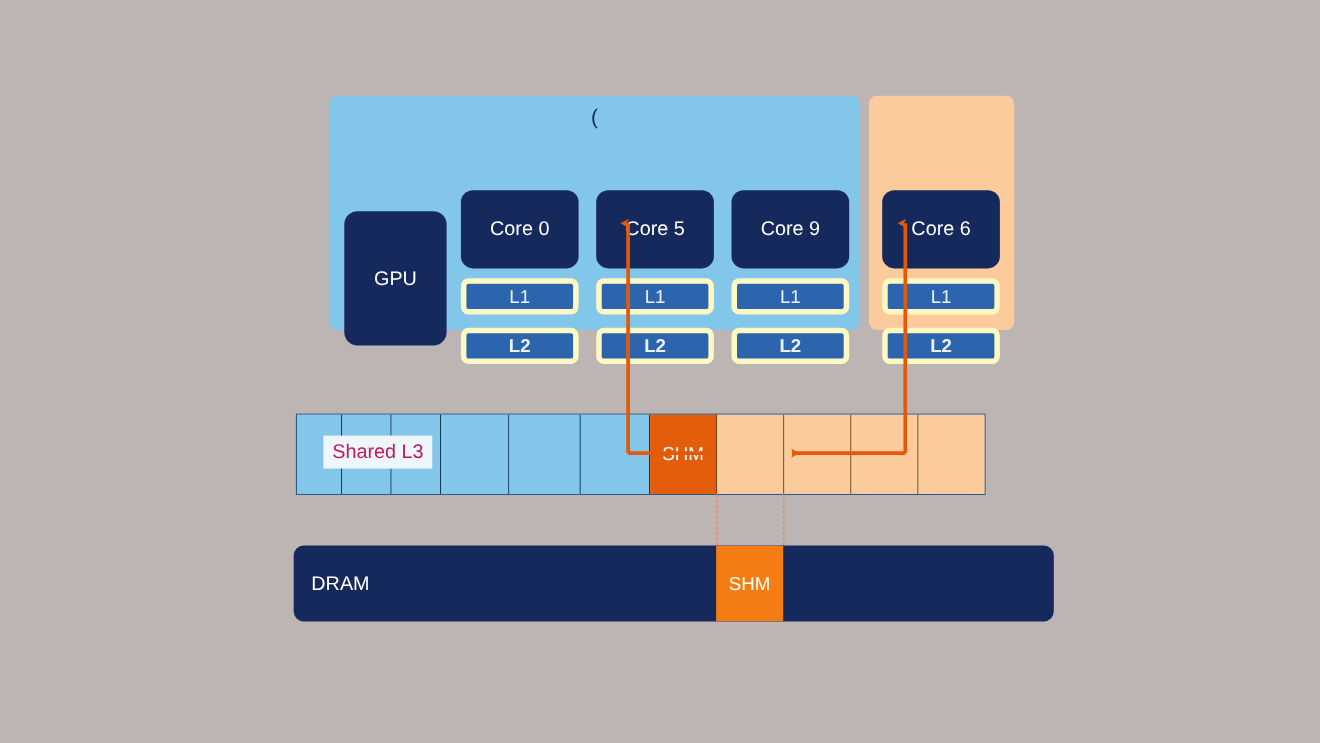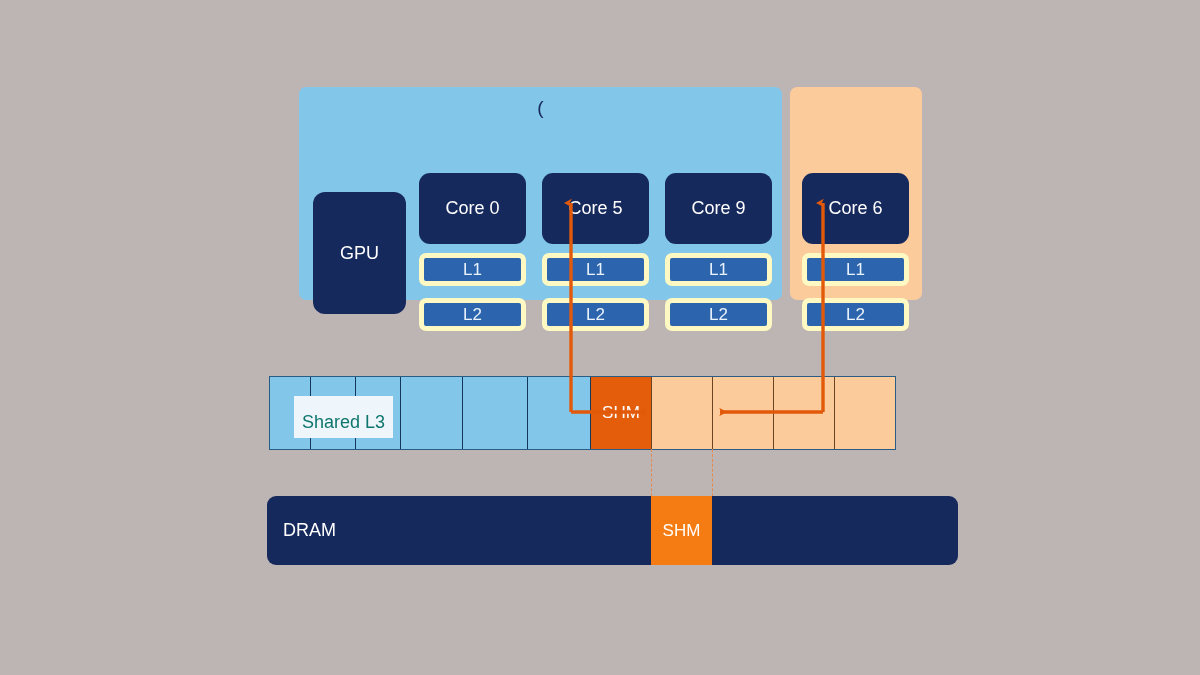--- a/index.html
+++ b/index.html
@@ -111,21 +111,21 @@
     border-radius: 7px;
     color: #eaf2fb;
     font-size: 17px;
     display: flex;
     align-items: center;
     justify-content: center;
     box-sizing: border-box;
     border: 5px solid #fef9c3;
   }
   .cache-l1 { margin-top: 9px; }
-  .cache-l2 { margin-top: 12px; }
+  .cache-l2 { margin-top: 12px; font-weight: bold; }
 
   
   .l3-row {
     position: absolute;
     left: 269px;
     top: 376px;
     height: 72px;
     display: flex;
     border: 1px solid #2a5d86;
     box-sizing: content-box;
@@ -147,23 +147,23 @@
     display: flex;
     align-items: center;
     justify-content: center;
   }
 
   .l3-label {
     position: absolute;
     left: 294px;
     top: 396px;
     background: #eef6fb;
-    color: #0f766e;
+    color: #be185d;
     font-size: 18px;
-    padding: 16px 8px 5px 8px;
+    padding: 4px 8px 5px 8px;
     line-height: 21px;
     white-space: nowrap;
   }
 
   
   .dram-bar {
     position: absolute;
     left: 267px;
     top: 496px;
     width: 691px;

